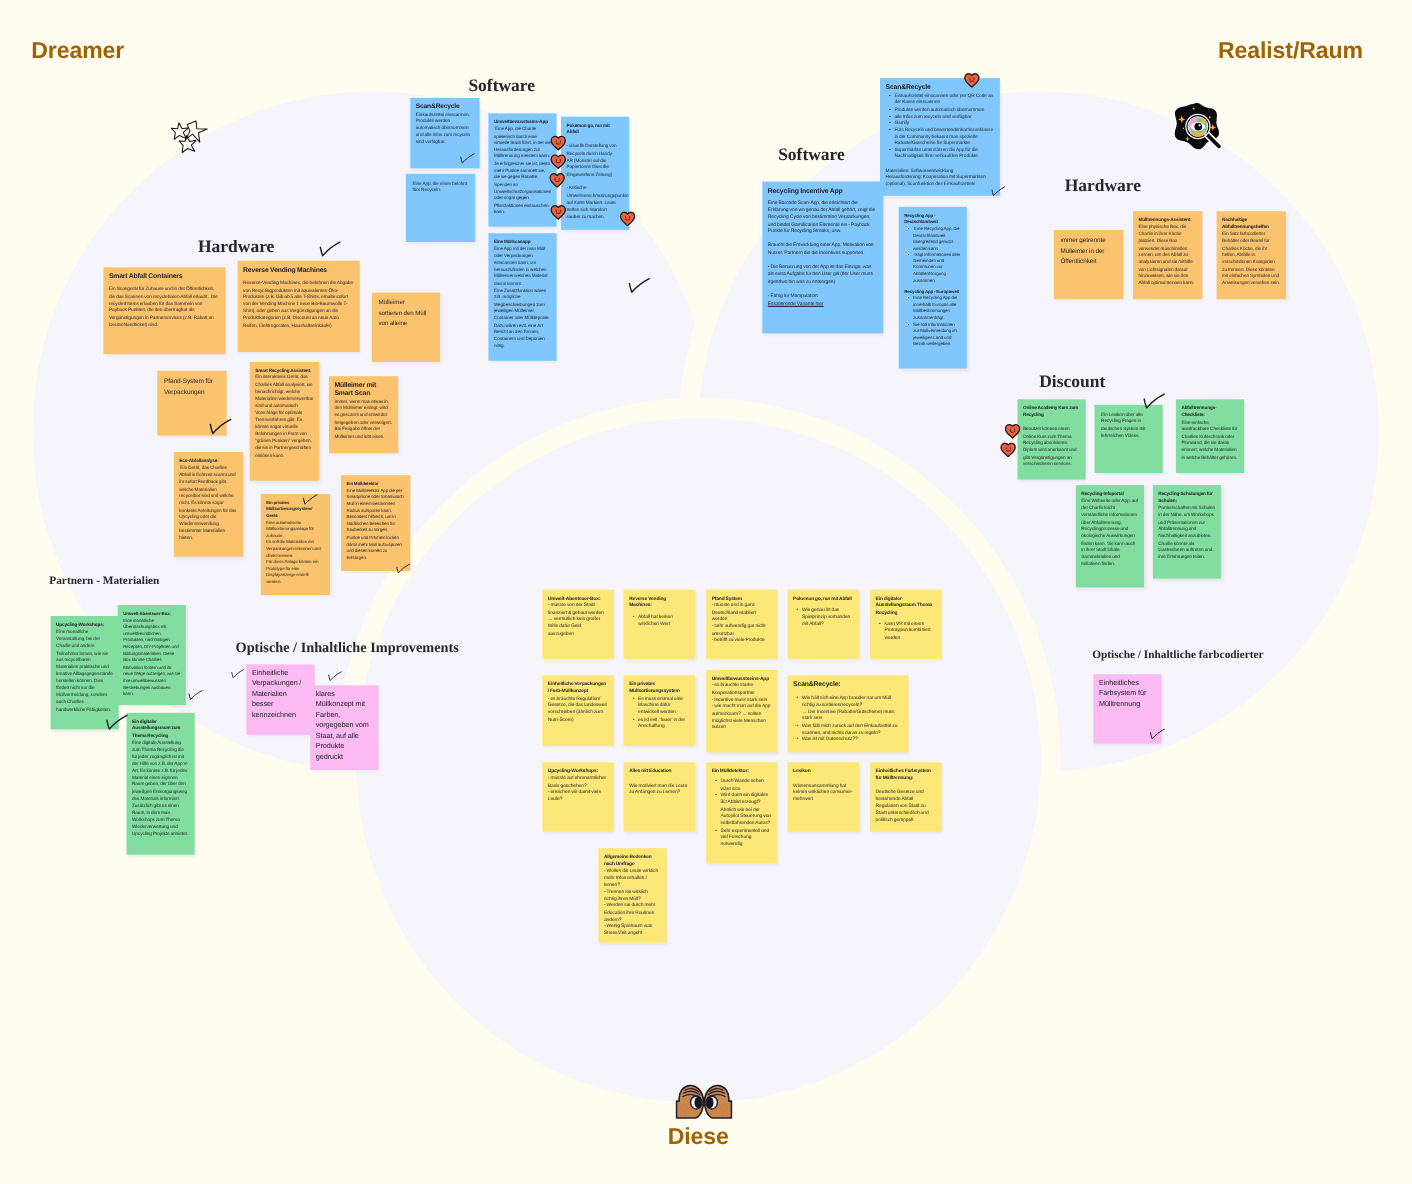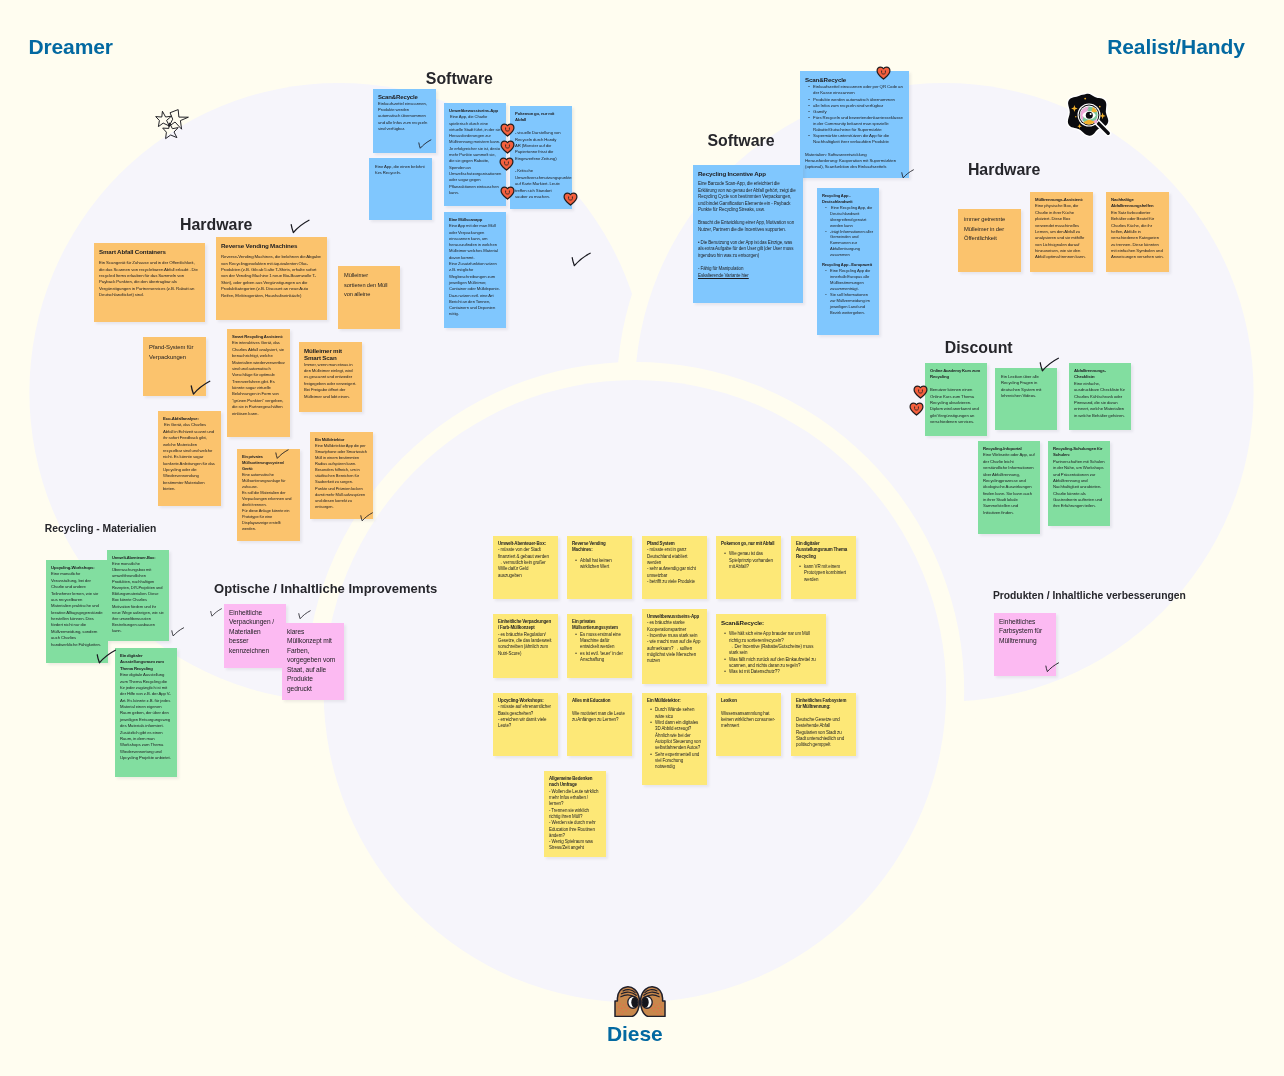--- a/index.html
+++ b/index.html
@@ -3,22 +3,22 @@
 <meta charset="utf-8">
 <title>Ideation Board</title>
 <style>
   html,body{margin:0;padding:0;}
   body{width:1284px;height:1076px;overflow:hidden;background:#FFFDF0;
        font-family:"Liberation Sans",sans-serif;color:#1D1D20;
        -webkit-font-smoothing:antialiased;}
   #board{position:relative;width:1284px;height:1076px;}
   #venn{position:absolute;left:0;top:0;width:1284px;height:1076px;}
   .persona{position:absolute;font-family:"Liberation Sans",sans-serif;font-weight:700;
-           font-size:21px;line-height:1;letter-spacing:-0.1px;color:#0369a1;white-space:nowrap;}
-  .sec-title{position:absolute;font-family:Liberation Sans, sans-serif;font-weight:700;
+           font-size:21px;line-height:1;letter-spacing:-0.1px;color:#a16207;white-space:nowrap;}
+  .sec-title{position:absolute;font-family:Liberation Serif, serif;font-weight:700;
              color:#26262B;white-space:nowrap;line-height:1;letter-spacing:0px;}
   .note{position:absolute;box-sizing:border-box;overflow:hidden;letter-spacing:-0.05px;word-spacing:-0.2px;
         box-shadow:1.5px 2px 2.5px rgba(120,120,140,.13);}
   .note .t{font-weight:700;display:block;margin-bottom:var(--tgap,0px);letter-spacing:-0.13px;}
   .note .b{display:block;white-space:pre-wrap;}
   .note ul{margin:0;padding-left:4.5px;list-style:none;}
   .note li{position:relative;padding-left:3.6px;white-space:pre-wrap;}
   .note li:before{content:"\2022";position:absolute;left:-1.3px;top:0;}
   .note a{color:#1D1D20;text-decoration:underline;}
   .sticker{position:absolute;}
@@ -27,21 +27,21 @@
 </head>
 <body>
 
 <div id="board">
   <svg id="venn" viewBox="0 0 1284 1076" xmlns="http://www.w3.org/2000/svg">
       <circle cx="338.8" cy="392.4" r="309.4" fill="#F6F5FB" stroke="#FFFDF0" stroke-width="36" paint-order="stroke"></circle>
       <circle cx="944.2" cy="392.4" r="309.4" fill="#F6F5FB" stroke="#FFFDF0" stroke-width="36" paint-order="stroke"></circle>
       <circle cx="634.9" cy="691.2" r="311.3" fill="#F6F5FB" stroke="#FFFDF0" stroke-width="36" paint-order="stroke"></circle>
     </svg>
 <div class="persona" style="left: 28.4px; top: 35.5px;">Dreamer</div>
-    <div class="persona" style="left: 1107.2px; top: 35.5px;">Realist/Handy</div>
+    <div class="persona" style="left: 1107.2px; top: 35.5px;">Realist/Raum</div>
     <div class="persona" style="left: 607px; top: 1022.5px;">Diese</div>
     <div class="sticker" style="left: 155px; top: 109px;"><svg width="36" height="33" viewBox="0 0 36 33" fill="none" stroke="#17171C" stroke-width="0.95" stroke-linejoin="round" stroke-linecap="round">
    <path d="M7.6 2.6 L10.6 8.0 L16.4 7.2 L11.6 11.4 L14.3 17.0 L8.2 14.1 L3.4 17.6 L4.4 11.5 L0.7 7.6 L6.4 8.0 Z"></path>
    <path d="M23.2 1.0 L23.9 8.1 L33.4 8.2 L25.4 11.6 L26.6 20.2 L20.0 13.0 L13.9 17.5 L17.7 10.2 L15.2 4.1 Z"></path>
    <path d="M14.6 14.2 L17.4 19.7 L23.2 18.6 L19.0 23.0 L21.9 28.6 L15.7 26.0 L10.6 29.6 L11.4 23.2 L7.7 19.1 L13.4 19.4 Z"></path>
   </svg></div>
     <div class="sticker" style="left: 1064px; top: 93px;"><svg width="50" height="46" viewBox="0 0 50 46">
    <g>
     <path d="M22.0 1.0 C25.6 -0.3 27.9 2.4 30.9 4.0 C34.4 5.9 38.6 4.3 41.1 7.8 C43.6 11.3 41.4 15.3 41.9 19.6 C42.3 23.4 45.7 26.5 43.6 30.4 C41.6 34.2 37.2 33.7 33.9 36.3 C30.6 38.9 29.6 43.1 25.2 42.7 C20.6 42.3 18.8 38.1 15.1 36.3 C11.4 34.5 6.3 35.4 4.5 31.3 C2.6 27.1 5.7 23.9 5.8 19.3 C5.8 14.7 2.6 11.0 4.9 7.3 C7.2 3.6 11.8 4.6 15.5 2.8 C17.8 1.6 19.9 1.8 22.0 1.0 Z" fill="#0B0B0F" stroke="#FFFFFF" stroke-width="3" stroke-linejoin="round" paint-order="stroke"></path>
     <path d="M33.5 29.5 L44.2 40.2" stroke="#FFFFFF" stroke-width="6.5" stroke-linecap="round"></path>
@@ -104,26 +104,26 @@
           <circle cx="38.1" cy="23.2" r="0.62"></circle>
      <circle cx="46.0" cy="25.6" r="0.62"></circle>
           <circle cx="42.9" cy="26.8" r="0.62"></circle>
           <circle cx="39.8" cy="25.8" r="0.62"></circle>
      <circle cx="47.2" cy="28.6" r="0.62"></circle>
           <circle cx="44.0" cy="29.6" r="0.62"></circle>
    </g>
   </svg></div>
     <div class="sec-title" style="left: 425.8px; top: 71.2px; font-size: 15.9px;">Software</div>
     <div class="sec-title" style="left: 180px; top: 216.5px; font-size: 15.9px;">Hardware</div>
-    <div class="sec-title" style="left: 44.8px; top: 524px; font-size: 10.3px;">Recycling - Materialien</div>
+    <div class="sec-title" style="left: 44.8px; top: 524px; font-size: 10.3px;">Partnern - Materialien</div>
     <div class="sec-title" style="left: 214.1px; top: 582.2px; font-size: 13px;">Optische / Inhaltliche Improvements</div>
     <div class="sec-title" style="left: 707.4px; top: 132.7px; font-size: 15.9px;">Software</div>
     <div class="sec-title" style="left: 967.9px; top: 161.7px; font-size: 15.9px;">Hardware</div>
     <div class="sec-title" style="left: 944.7px; top: 339.7px; font-size: 15.9px;">Discount</div>
-    <div class="sec-title" style="left: 992.9px; top: 591px; font-size: 10.3px;">Produkten / Inhaltliche verbesserungen</div>
+    <div class="sec-title" style="left: 992.9px; top: 591px; font-size: 10.3px;">Optische / Inhaltliche farbcodierter</div>
     <div class="note" style="left: 94px; top: 243px; width: 111px; height: 79px; background: rgb(251, 195, 109); padding: 5px; font-size: 4.35px; line-height: 1.47;">
       <span class="t" style="font-size:6.2px;line-height:1.18;margin-bottom:5px">Smart Abfall Containers</span>
       <span class="b">Ein Scangerät für Zuhause und in der Öffentlichkeit, die das Scannen von recyclebaren Abfall erlaubt . Die recycled Items erlauben für das Sammeln von Payback Punkten, die den übertragbar als Vergünstigungen in Partnerservices (z.B. Rabatt an Deutschlandticket) sind.</span>
     </div>
     <div class="note" style="left: 216px; top: 237px; width: 111px; height: 83px; background: rgb(251, 195, 109); padding: 5px; font-size: 4.35px; line-height: 1.47;">
       <span class="t" style="font-size:6.2px;line-height:1.18;margin-bottom:5px">Reverse Vending Machines</span>
       <span class="b">Reverse-Vending Machines, die belohnen die Abgabe von Recyclingprodukten mit äquivalenten Öko-Produkten (z.B. Gib ab 5 alte T-Shirts, erhalte sofort von der Vending Machine 1 neue Bio-Baumwolle T-Shirt), oder geben aus Vergünstigungen an die Produktkategorien (z.B. Discount an neue Auto Reifen, Elektrogeräten, Haushaltseinkäufe)</span>
     </div>
     <div class="note" style="left: 338px; top: 266px; width: 62px; height: 63px; background: rgb(251, 195, 109); padding: 5px 4px 5px 6px; font-size: 5.65px; line-height: 1.7;">
       <span class="b">Mülleimer

